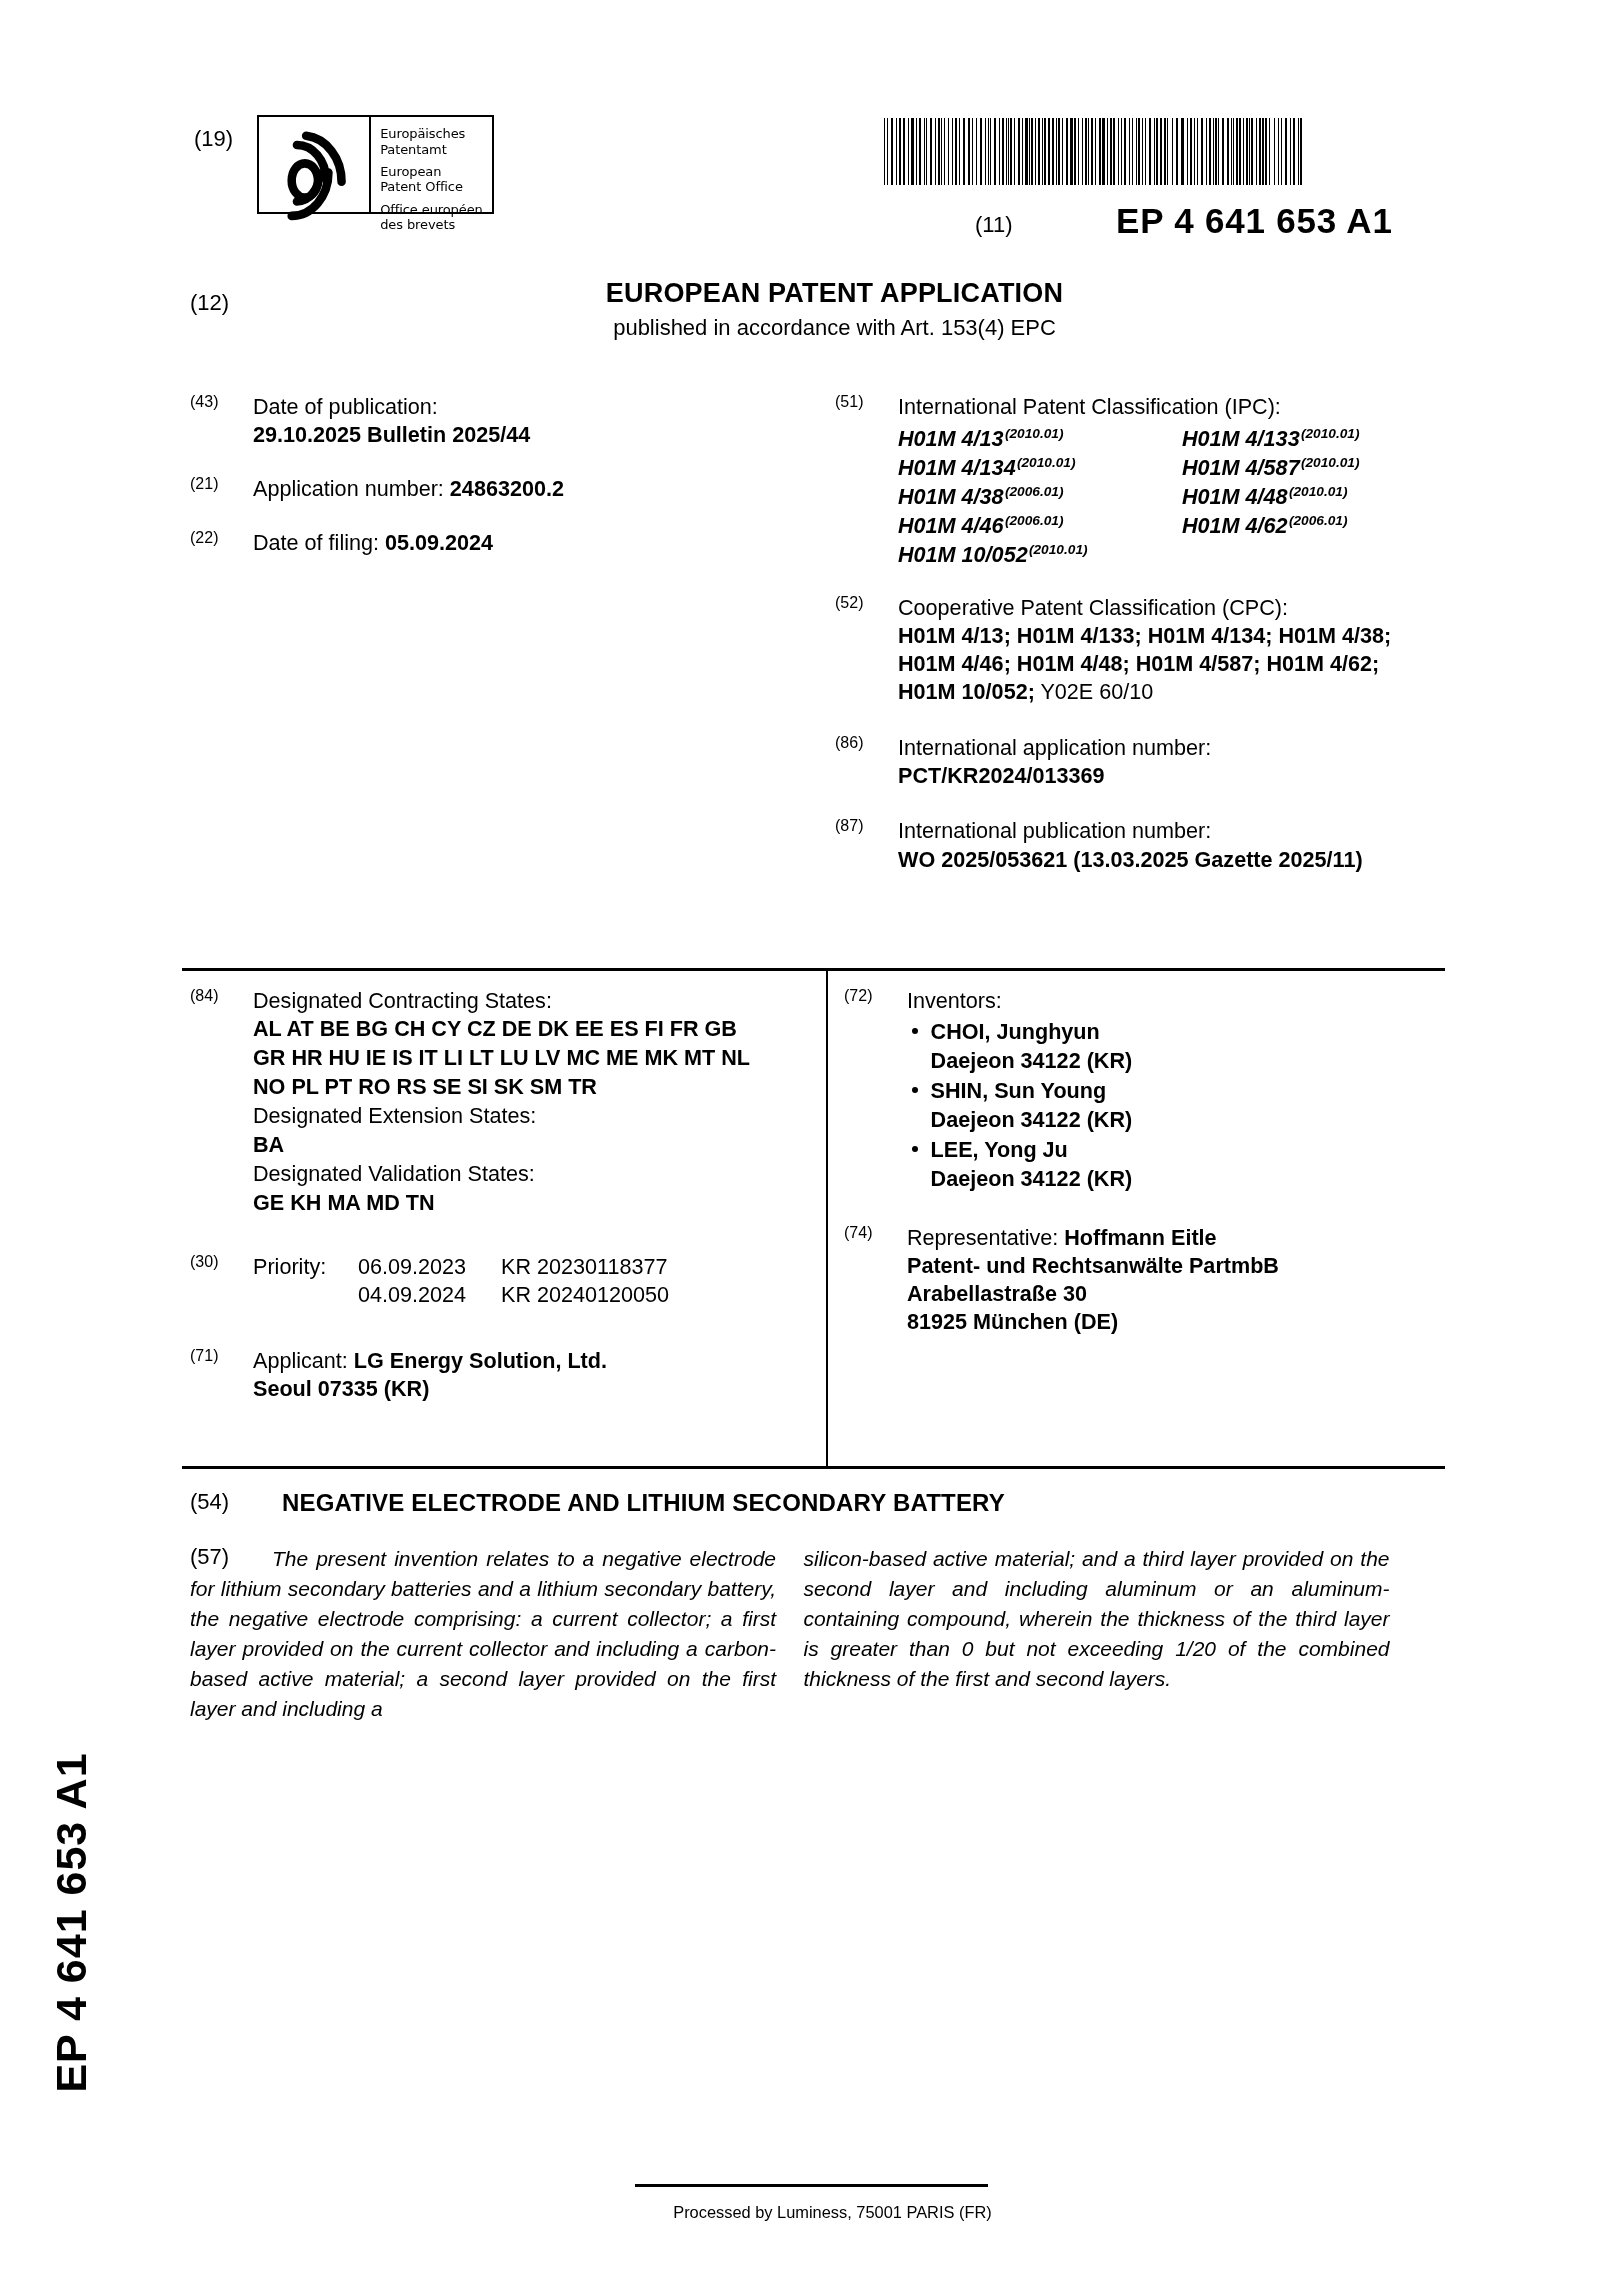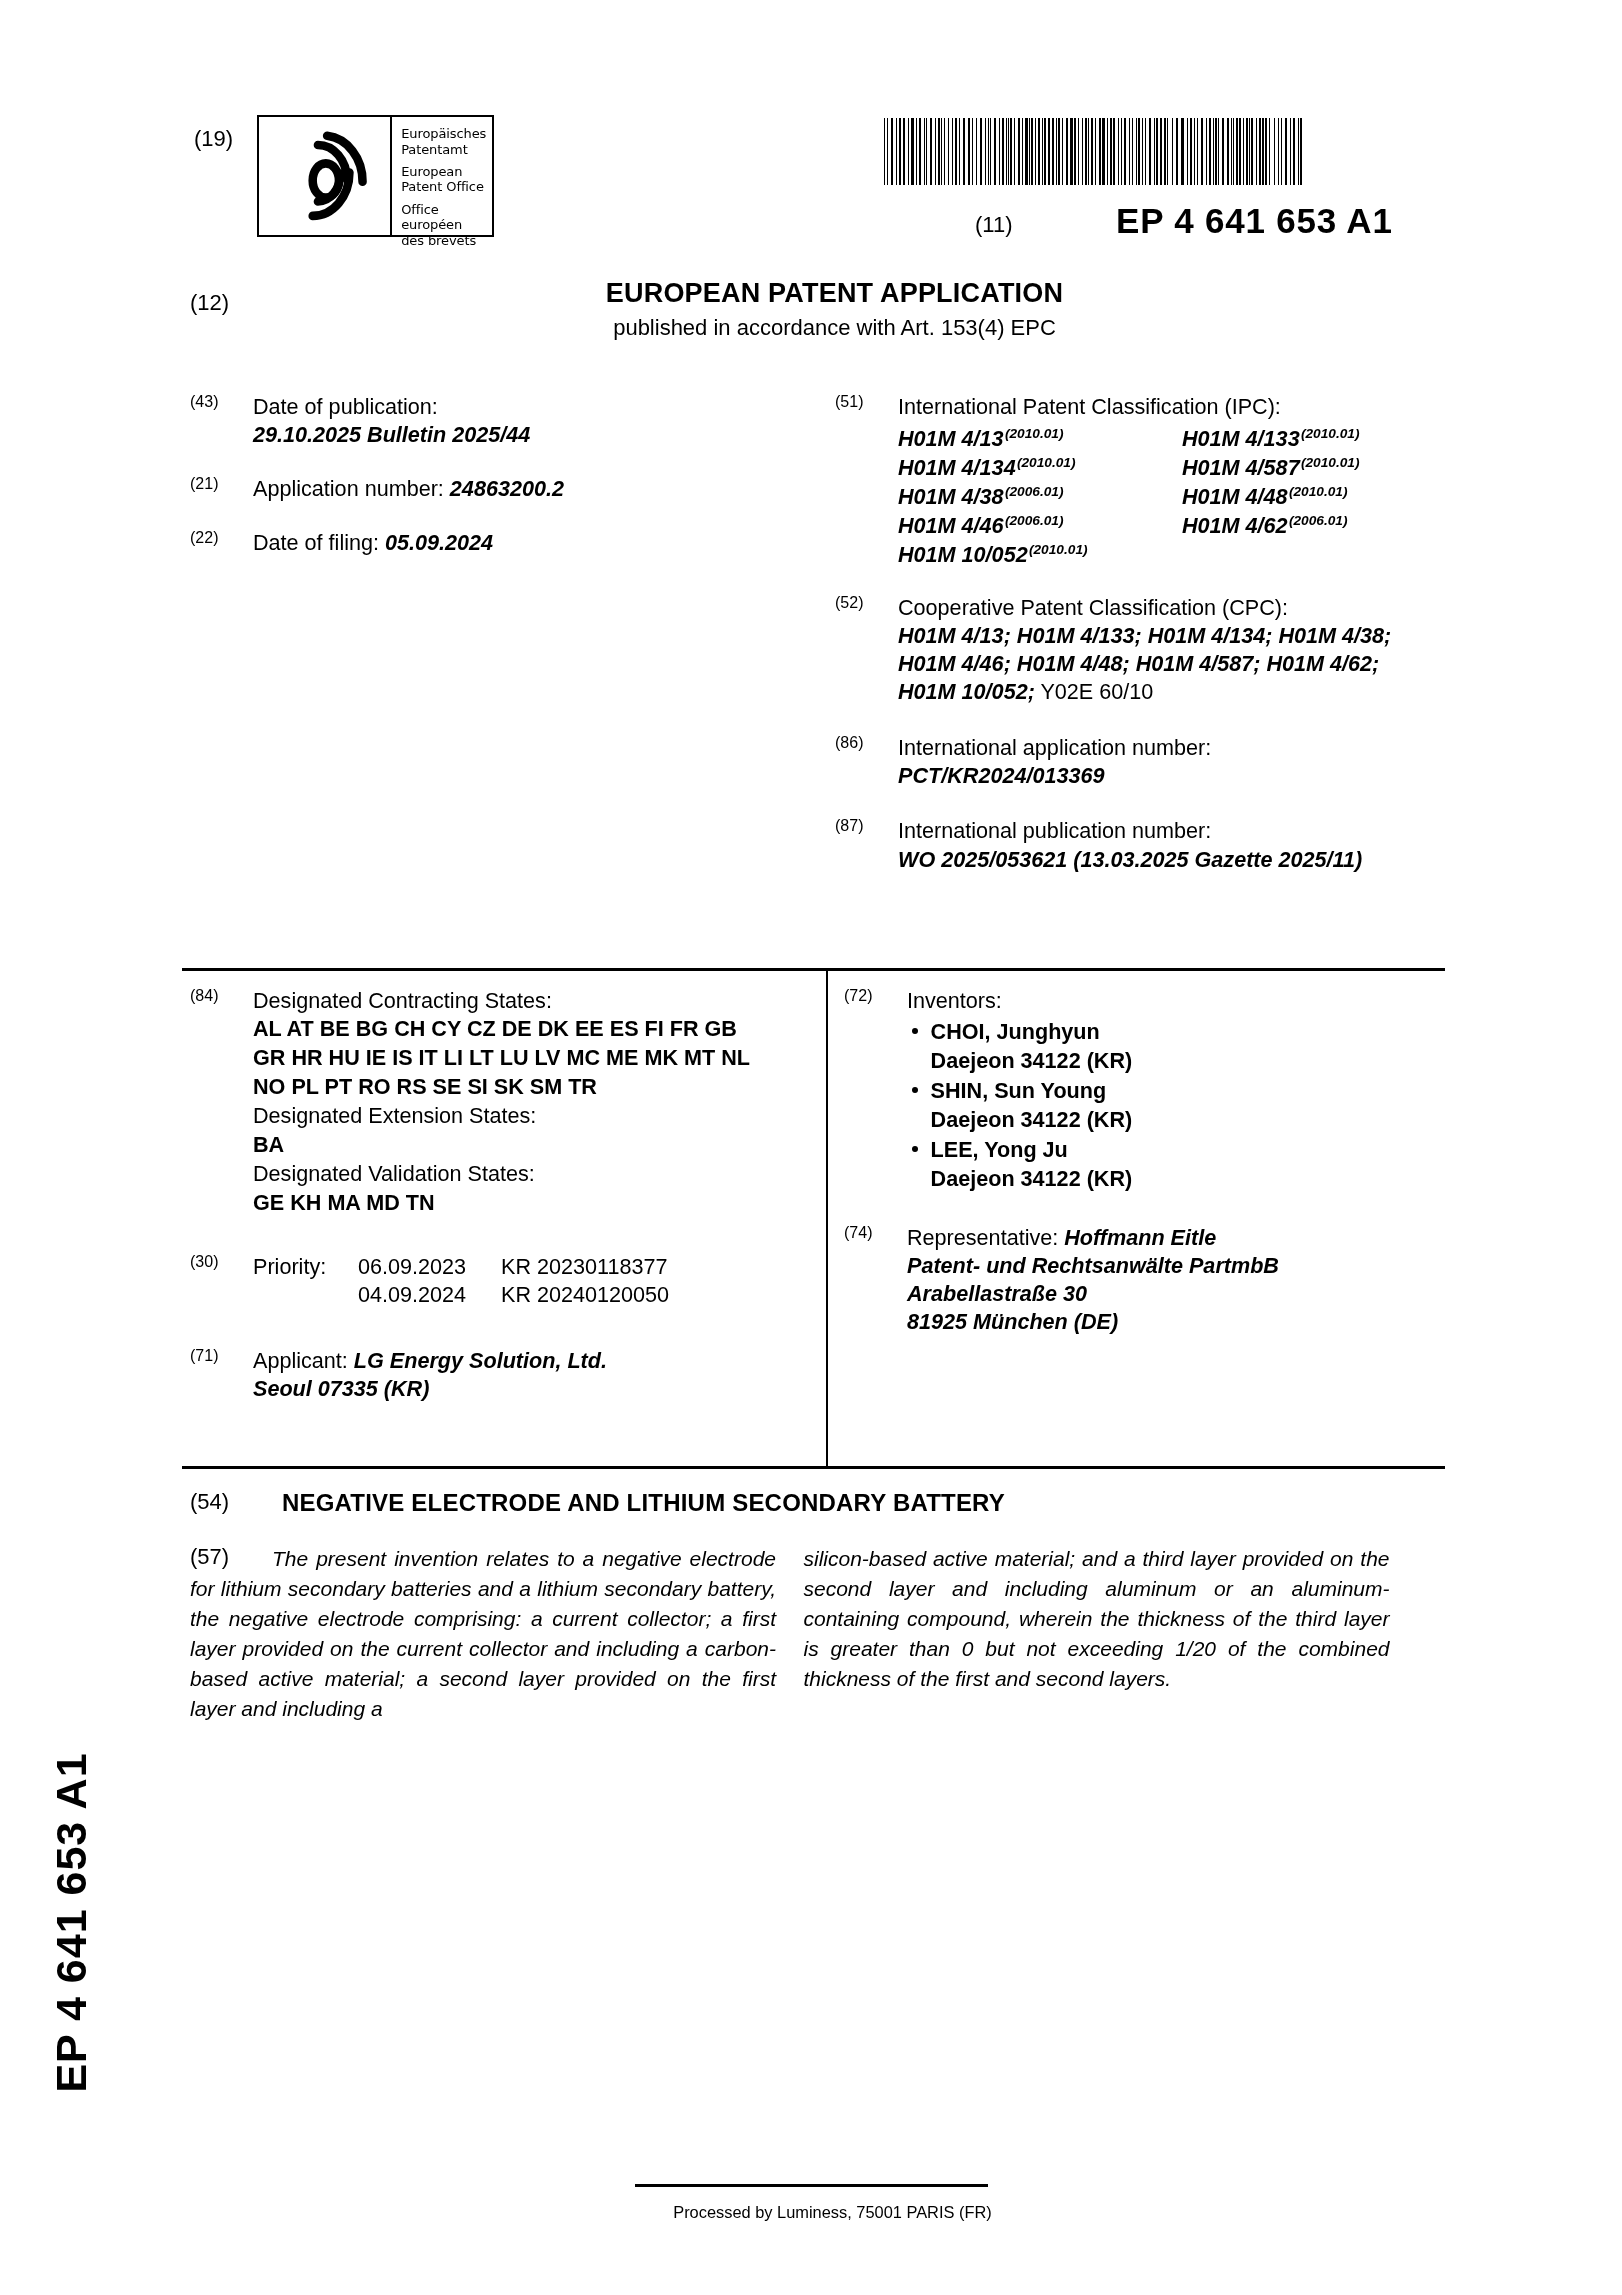--- a/index.html
+++ b/index.html
@@ -34,26 +34,25 @@
   .hdr-19 {
     position: absolute;
     left: 4px;
     top: 13px;
   }
   .epo-logo {
     position: absolute;
     left: 67px;
     top: 0px;
     width: 237px;
-    height: 122px;
+    height: 99px;
     border: 2.6px solid #000;
     box-sizing: border-box;
     display: flex;
     align-items: stretch;
-    padding-left: 21px;
   }
   .epo-logo-mark {
     width: 110px;
     border-right: 2px solid #000;
     position: relative;
     flex: none;
   }
   .epo-logo-mark svg { position: absolute; left: 9.2px; top: 6.5px; }
   .epo-logo-text {
     flex: 1;
@@ -104,21 +103,21 @@
   .biblio-top { position: absolute; left: 190px; top: 393px; width: 1276px; }
   .col-left  { position: absolute; left: 0;    top: 0; width: 615px; }
   .col-right { position: absolute; left: 645px; top: 0; width: 631px; }
 
   .field { position: relative; margin-bottom: 18.3px; }
   .field .code {
     position: absolute; left: 0; top: 0;
     font-size: 16px; width: 63px;
   }
   .field .body { padding-left: 63px; font-size: 21.6px; line-height: 1.30; }
-  .field .body b { font-weight: bold; font-style: italic; }
+  .field .body b { font-weight: bold; }
 
   .ipc-grid { display: flex; }
   .ipc-col { width: 50%; }
   .ipc-line { font-size: 21.6px; font-style: italic; font-weight: bold; line-height: 1.34; white-space: nowrap; }
   .ipc-line sup { font-size: 13.7px; font-style: italic; font-weight: bold; vertical-align: super; margin-left: 1.3px; }
 
   
   .rule {
     position: absolute;
     left: 182px;

